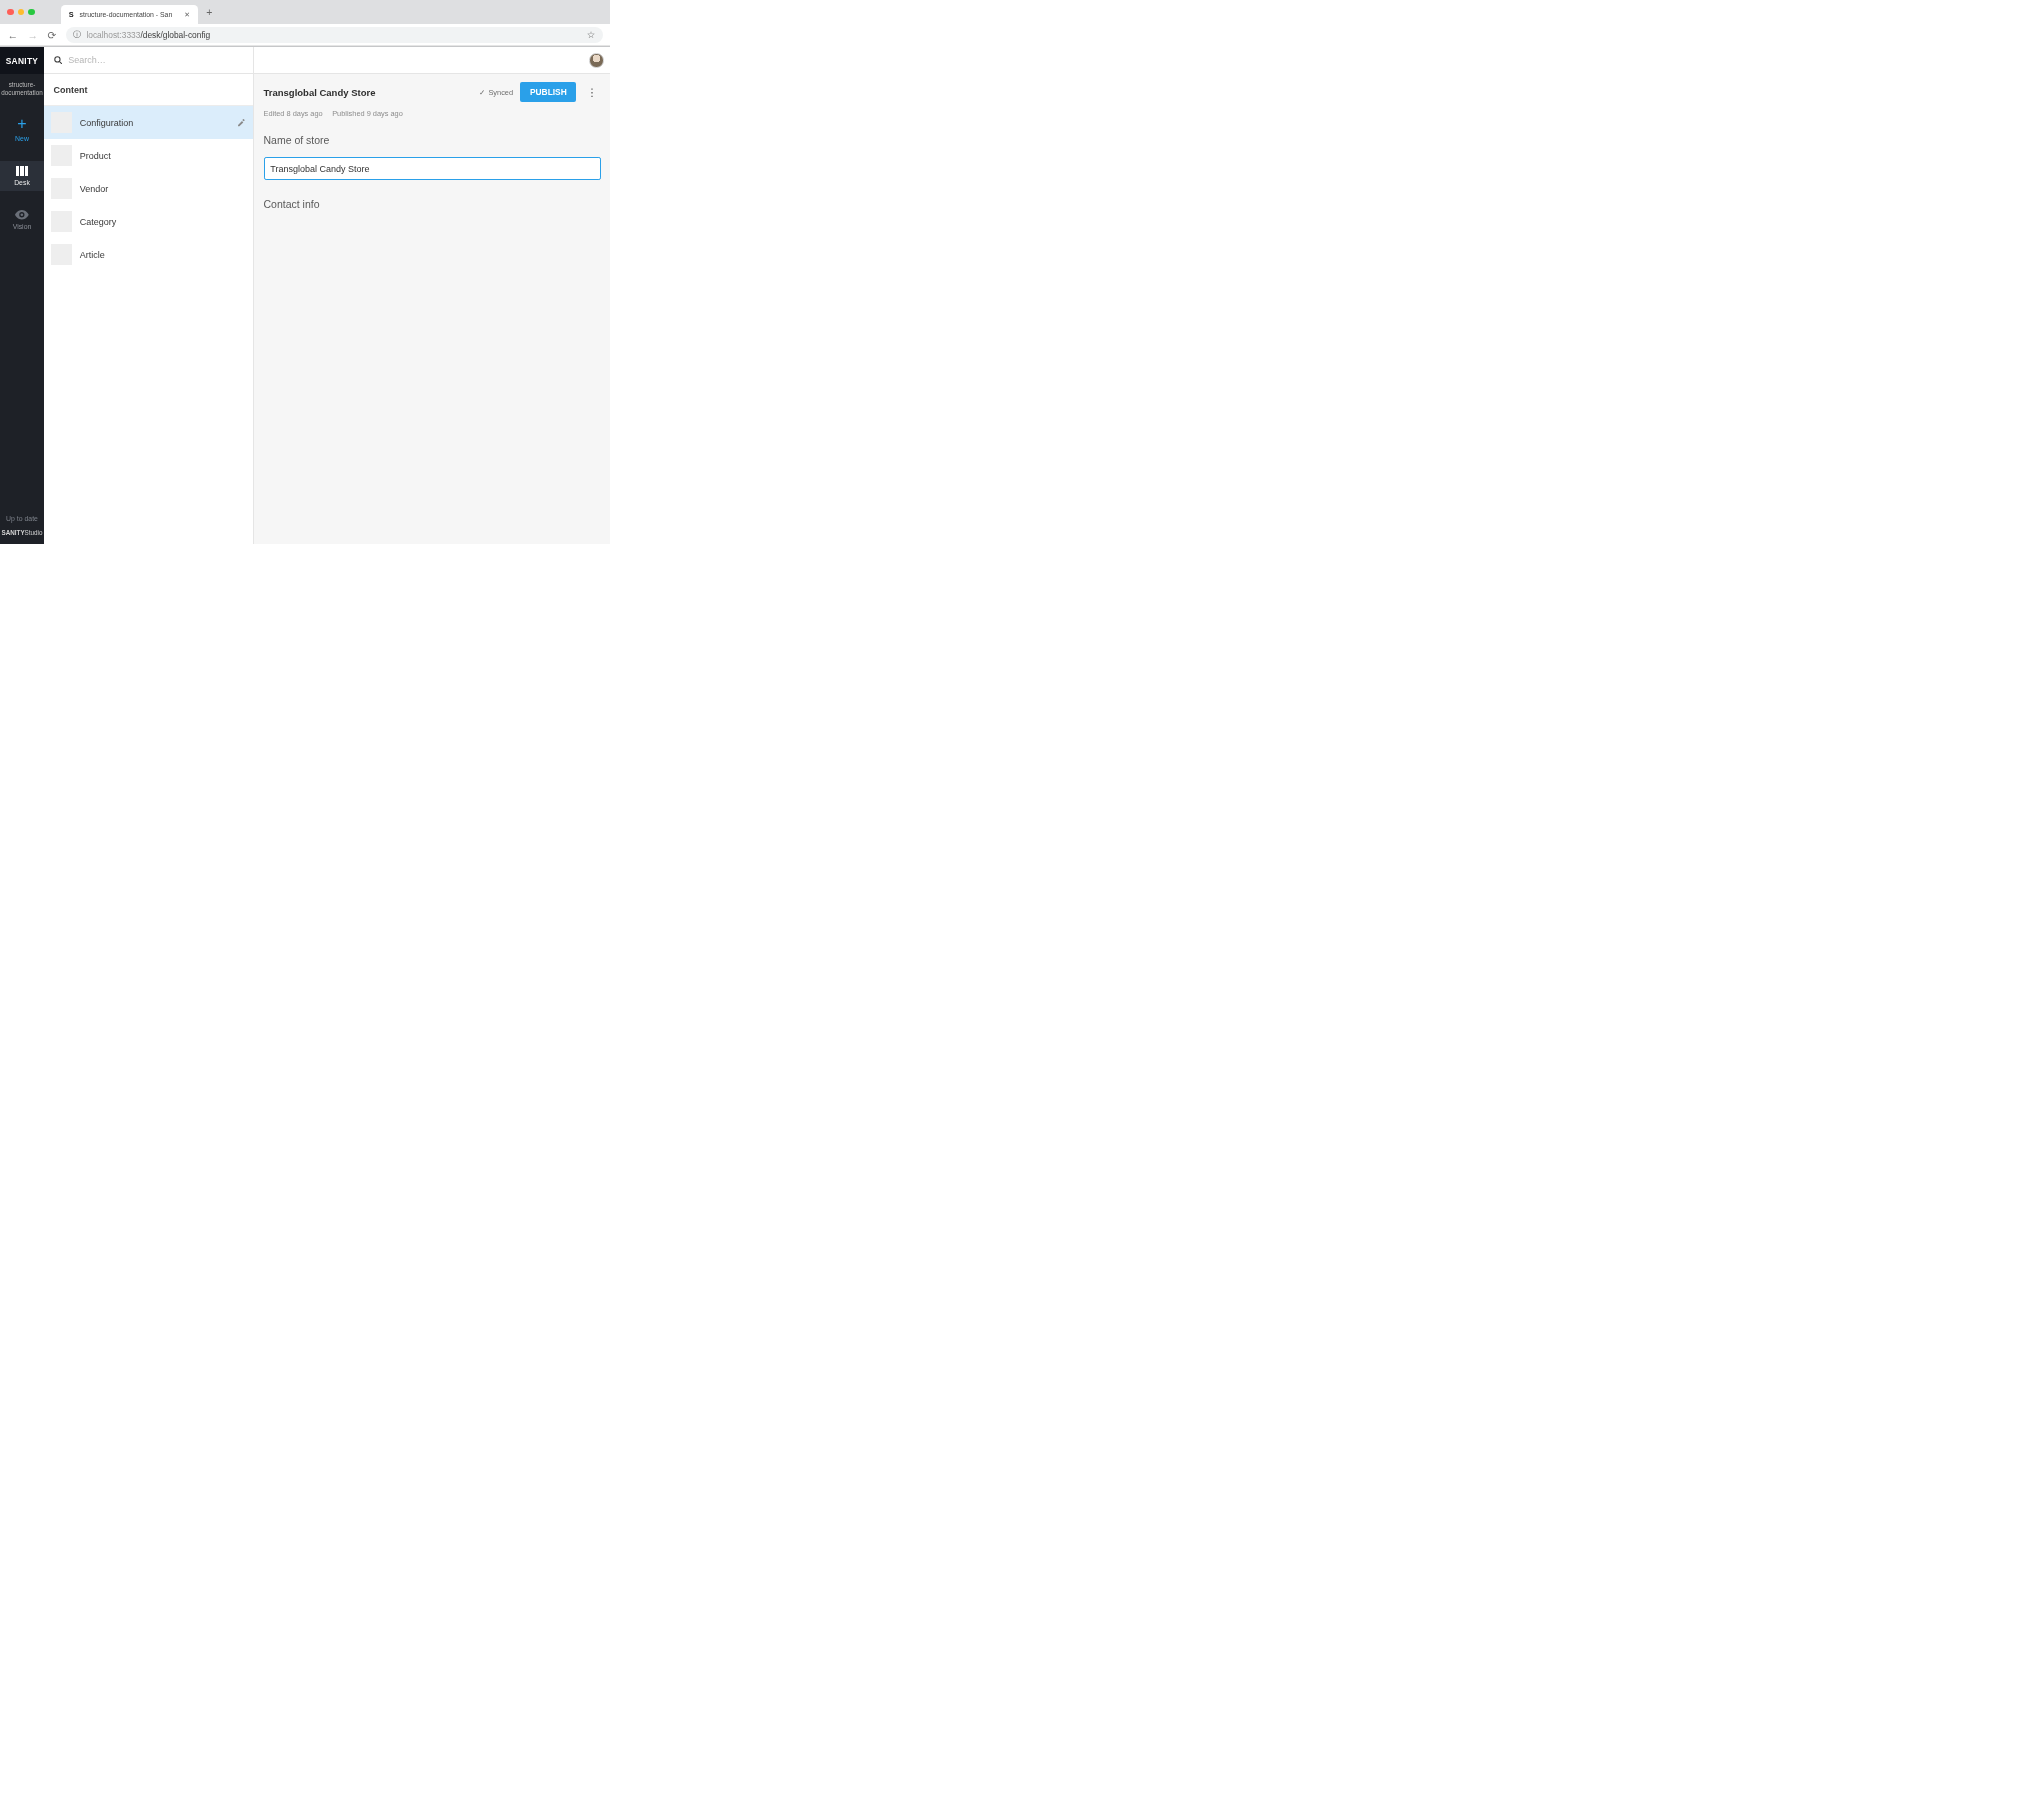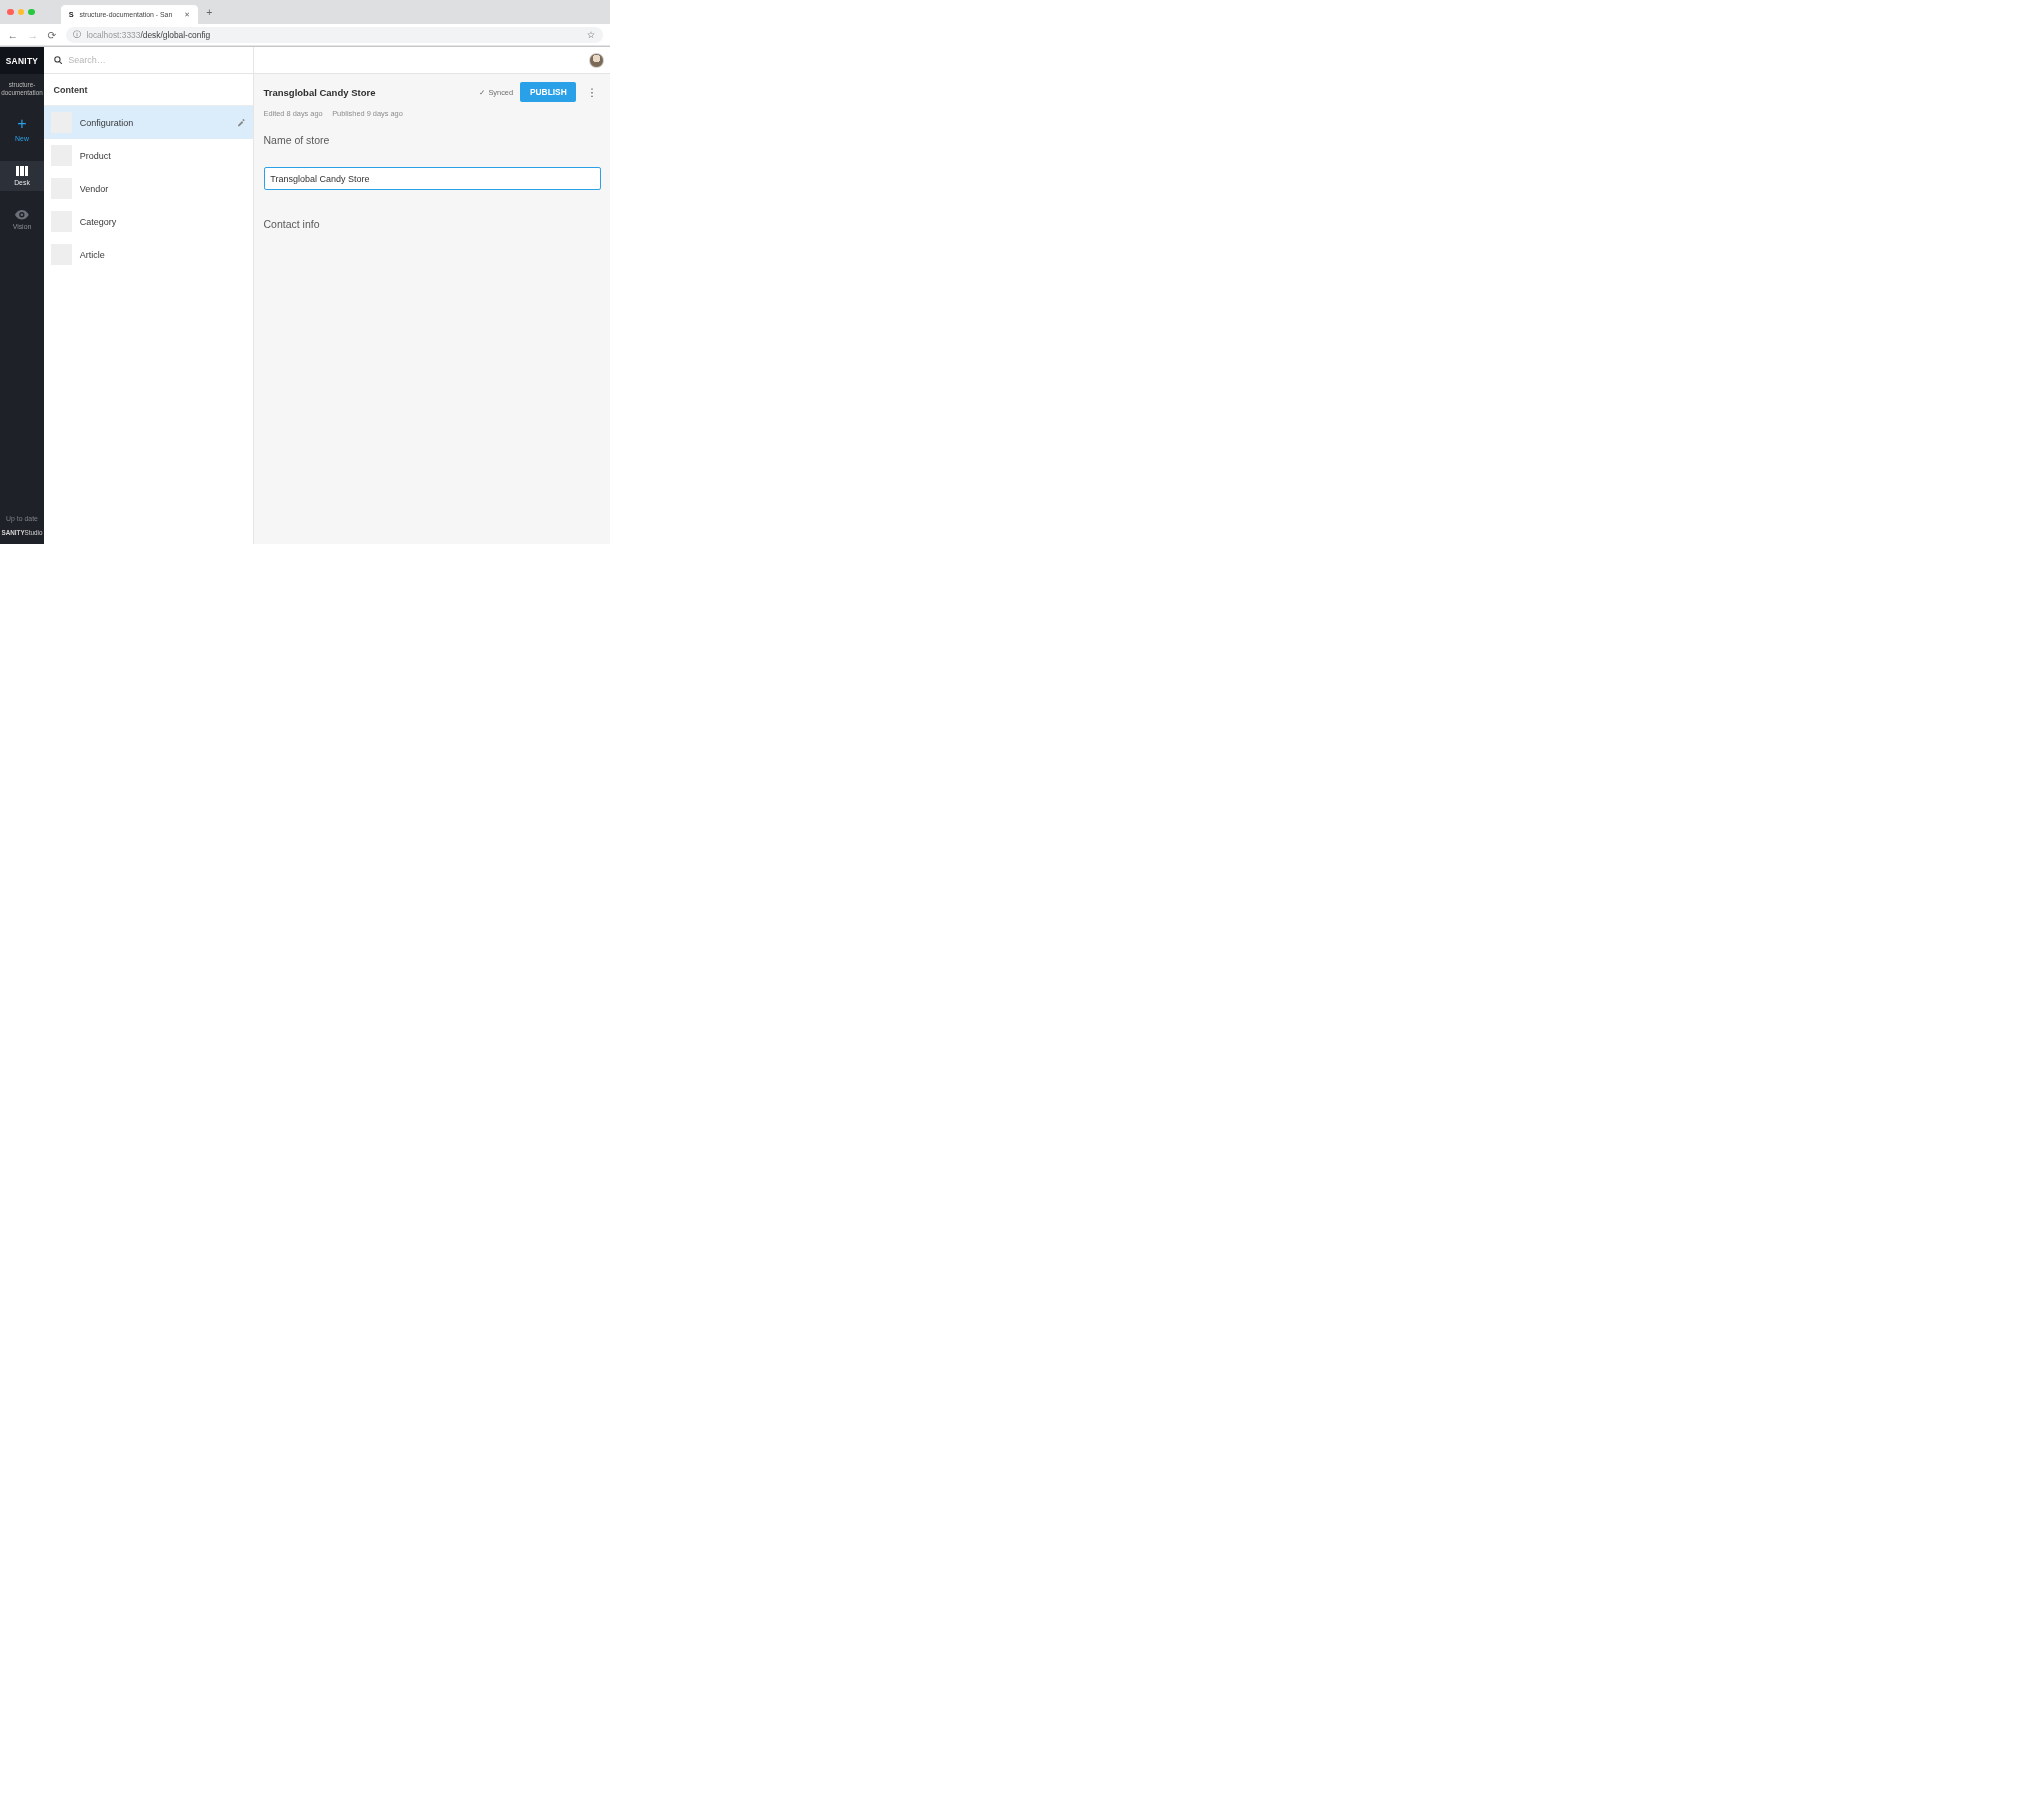--- a/index.html
+++ b/index.html
@@ -169,21 +169,21 @@
   }
   .doc-title { font-size:9.5px; font-weight:700; color:#2f2f2f; flex:1; }
   .synced { font-size:7.4px; color:#6d6d6d; display:flex; align-items:center; gap:3.2px; }
   .publish-btn {
     background:#2aa0e9; color:#fff; font-size:8.4px; font-weight:700;
     padding:5.3px 9.5px; border-radius:2px; border:none; cursor:pointer;
   }
   .kebab { font-size:10.5px; color:#444; padding:0 3.2px; cursor:pointer; }
   .meta-row { display:flex; gap:9.5px; font-size:7.4px; color:#8c8c8c; margin-top:6.3px; }
 
-  .form-area { padding: 5.3px 9.5px 10.5px 9.5px; display:flex; flex-direction:column; gap:16px; }
+  .form-area { padding: 5.3px 9.5px 10.5px 9.5px; display:flex; flex-direction:column; gap:6px; }
   .section-label { font-size:10.5px; color:#5a5a5a; margin-top:5.3px; margin-bottom:5.3px; font-weight:400;}
   .field-input {
     width:100%;
     font-size:9px;
     color:#333;
     padding:6.3px 6.3px;
     border:0.5px solid #d0d0d0;
     border-radius:2.1px;
     background:#fff;
     outline:none;

